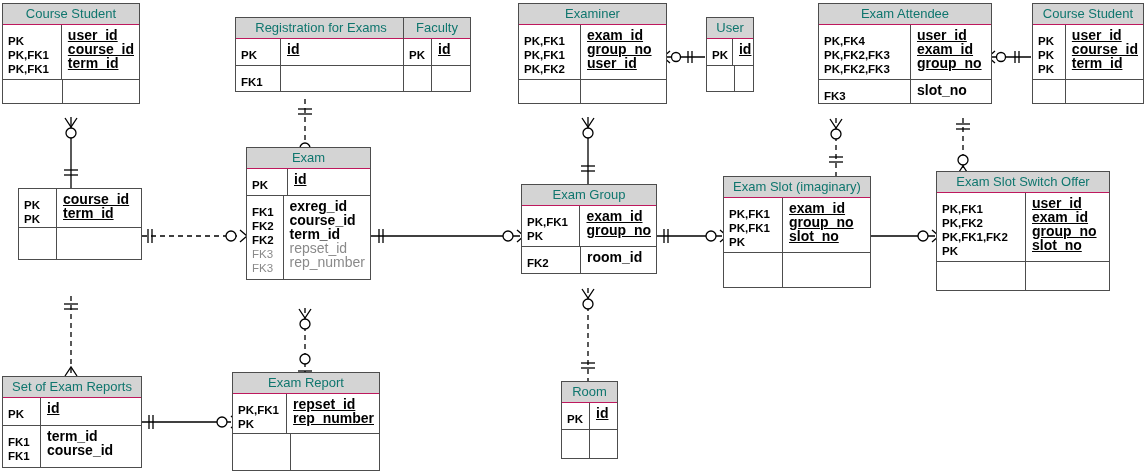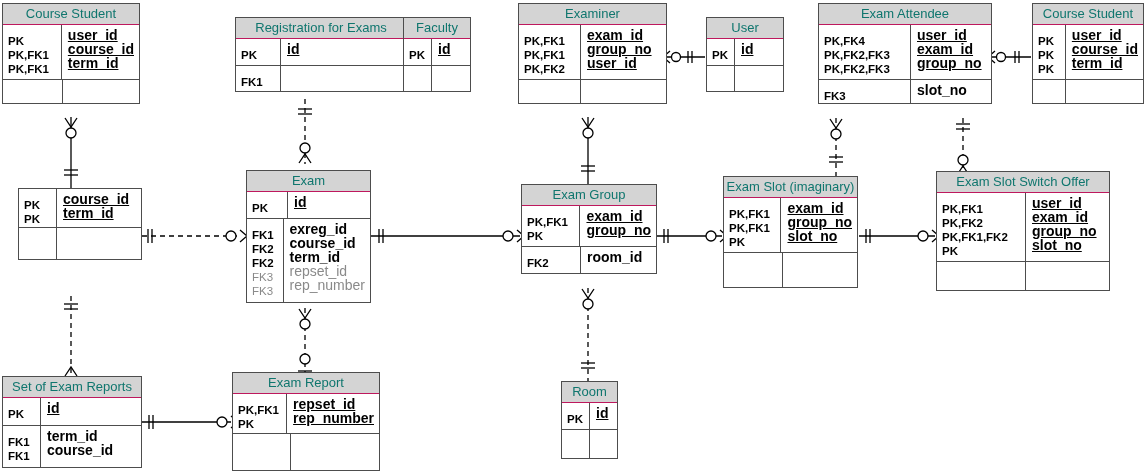--- a/index.html
+++ b/index.html
@@ -237,21 +237,21 @@
         <div class="row pk"><span>group_no</span></div>
         <div class="row pk"><span>user_id</span></div>
       </div>
     </div>
     <div class="section empty-sec">
       <div class="col-key" style="width:62px;"></div>
       <div class="col-attr"></div>
     </div>
   </div>
 
-  <div class="entity" style="left:706px; top:17px; width:78px;">
+  <div class="entity" style="left:706px; top:17px; width:48px;">
     <div class="entity-title">User</div>
     <div class="section" style="height:26px;">
       <div class="col-key" style="width:28px;">
         <div class="row">PK</div>
       </div>
       <div class="col-attr">
         <div class="row pk"><span>id</span></div>
       </div>
     </div>
     <div class="section empty-sec" style="height:26px;">
@@ -314,21 +314,21 @@
         <div class="row pk"><span>course_id</span></div>
         <div class="row pk"><span>term_id</span></div>
       </div>
     </div>
     <div class="section empty-sec" style="height:32px;">
       <div class="col-key" style="width:38px;"></div>
       <div class="col-attr"></div>
     </div>
   </div>
 
-  <div class="entity" style="left:246px; top:170px; width:125px;">
+  <div class="entity" style="left:246px; top:147px; width:125px;">
     <div class="entity-title">Exam</div>
     <div class="section" style="height:26px;">
       <div class="col-key" style="width:41px;">
         <div class="row">PK</div>
       </div>
       <div class="col-attr">
         <div class="row pk"><span>id</span></div>
       </div>
     </div>
     <div class="section" style="height:84px;">
@@ -364,21 +364,21 @@
     <div class="section" style="height:27px;">
       <div class="col-key" style="width:59px;">
         <div class="row">FK2</div>
       </div>
       <div class="col-attr">
         <div class="row">room_id</div>
       </div>
     </div>
   </div>
 
-  <div class="entity" style="left:723px; top:176px; width:135px;">
+  <div class="entity" style="left:723px; top:176px; width:148px;">
     <div class="entity-title">Exam Slot (imaginary)</div>
     <div class="section" style="height:54px;">
       <div class="col-key" style="width:59px;">
         <div class="row">PK,FK1</div>
         <div class="row">PK,FK1</div>
         <div class="row">PK</div>
       </div>
       <div class="col-attr">
         <div class="row pk"><span>exam_id</span></div>
         <div class="row pk"><span>group_no</span></div>

